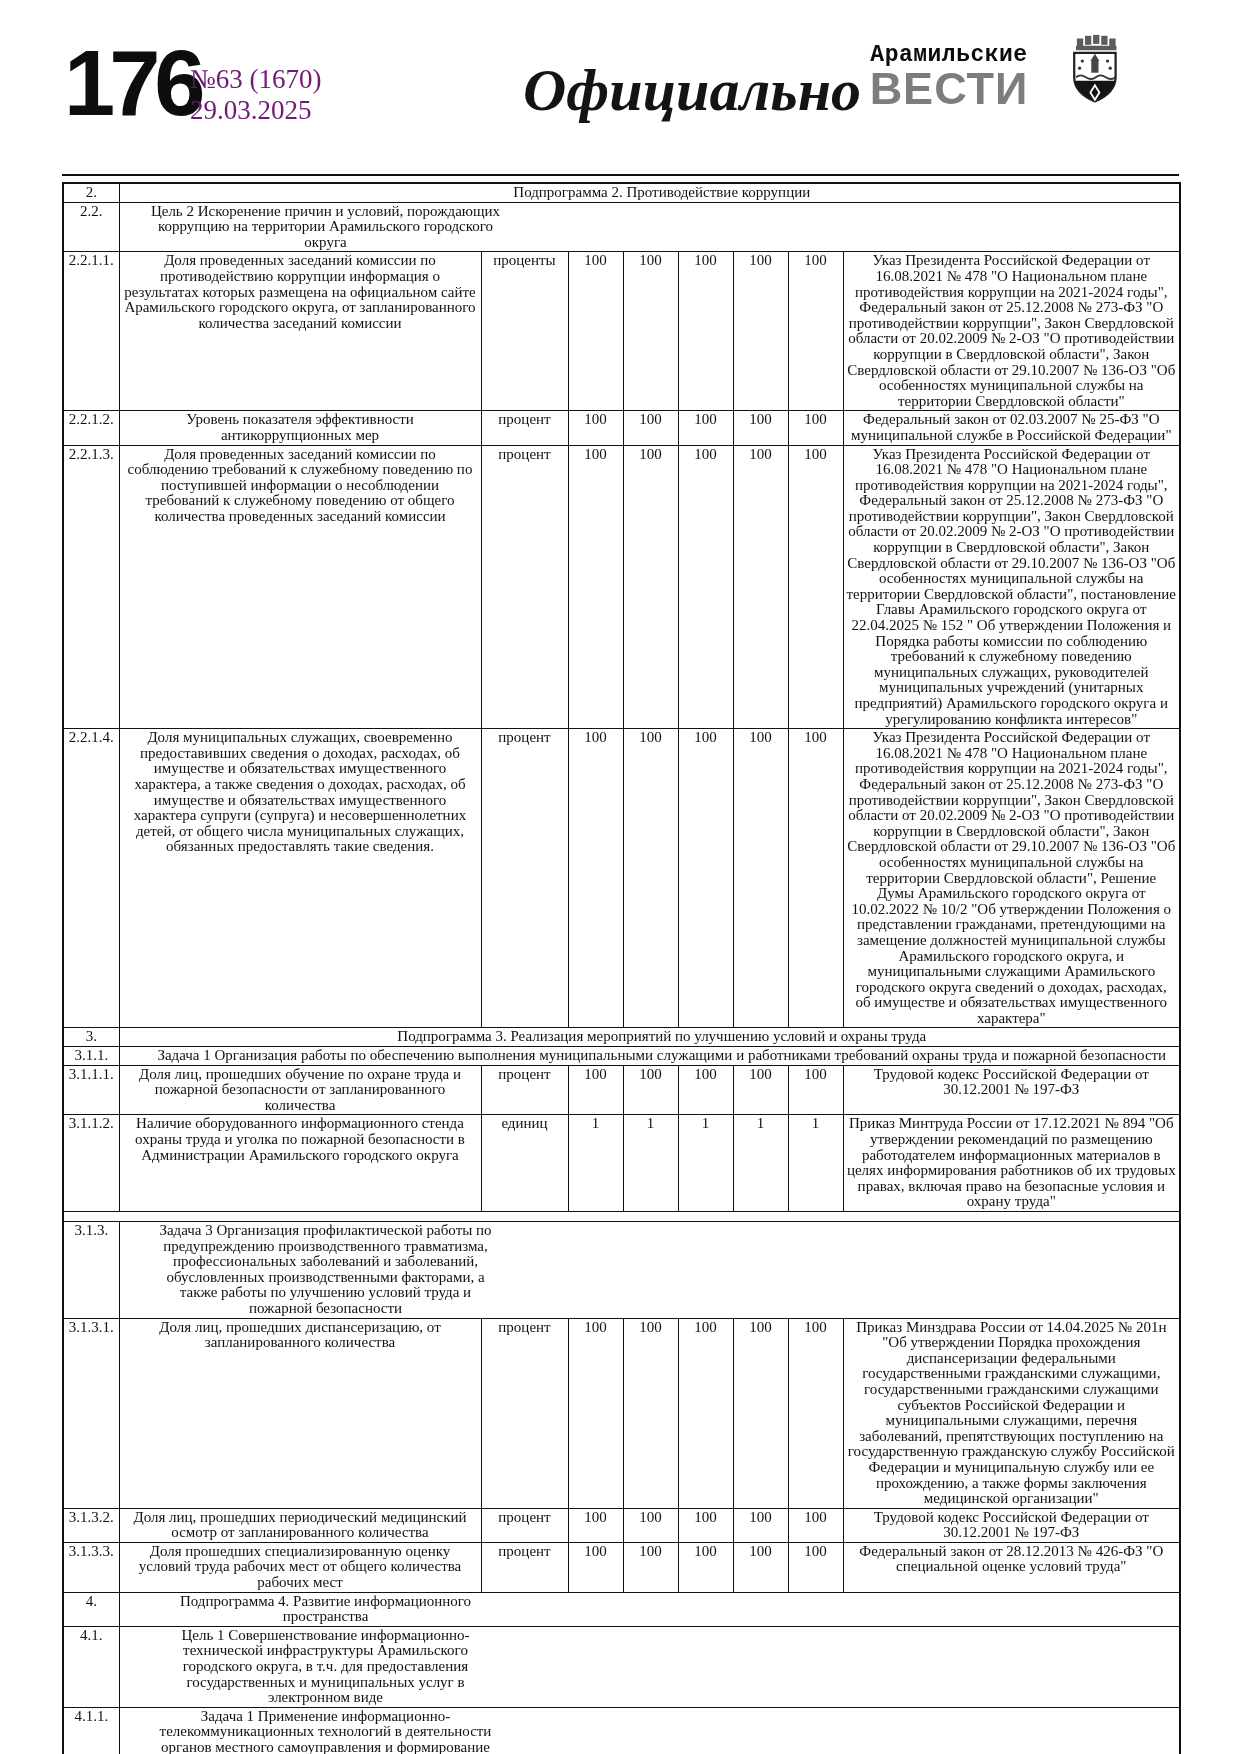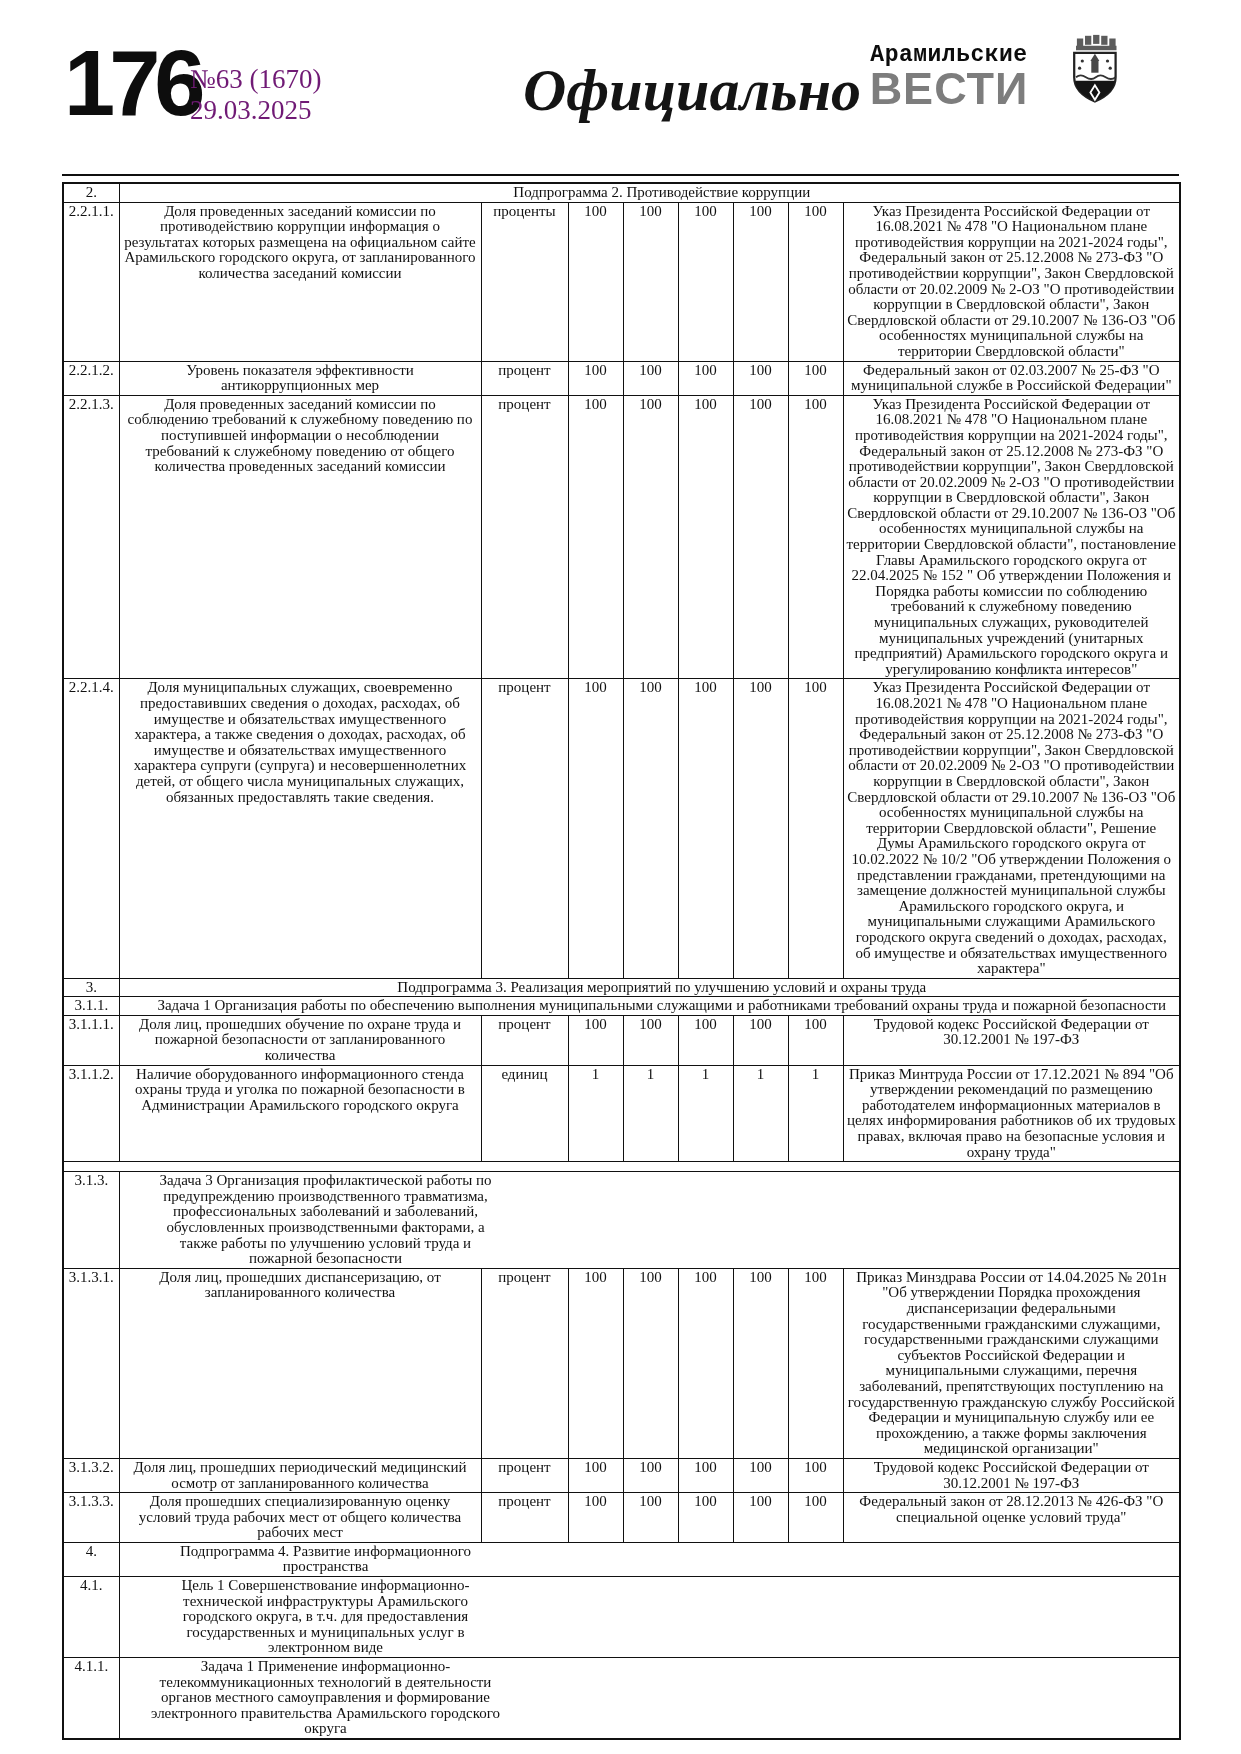--- a/index.html
+++ b/index.html
@@ -98,20 +98,26 @@
       <col class="c-val">
     <col class="c-ref">
   </colgroup>
   <tbody>
 
   <tr>
     <td class="num">2.</td>
     <td class="fullspan" colspan="8">Подпрограмма 2. Противодействие коррупции</td>
   </tr>
 
+  <tr>
+    <td class="num">2.2.</td>
+    <td class="fullspan" colspan="8">
+          <div class="narrow">Цель 2 Искоренение причин и условий, порождающих коррупцию на территории Арамильского городского округа</div>
+        </td>
+  </tr>
 
 
   <tr>
     <td class="num">2.2.1.1.</td>
     <td class="desc">Доля проведенных заседаний комиссии по противодействию коррупции информация о результатах которых размещена на официальном сайте Арамильского городского округа, от запланированного количества заседаний комиссии</td>
     <td class="unit">проценты</td>
     <td class="val">100</td>
     <td class="val">100</td>
     <td class="val">100</td>
     <td class="val">100</td>

